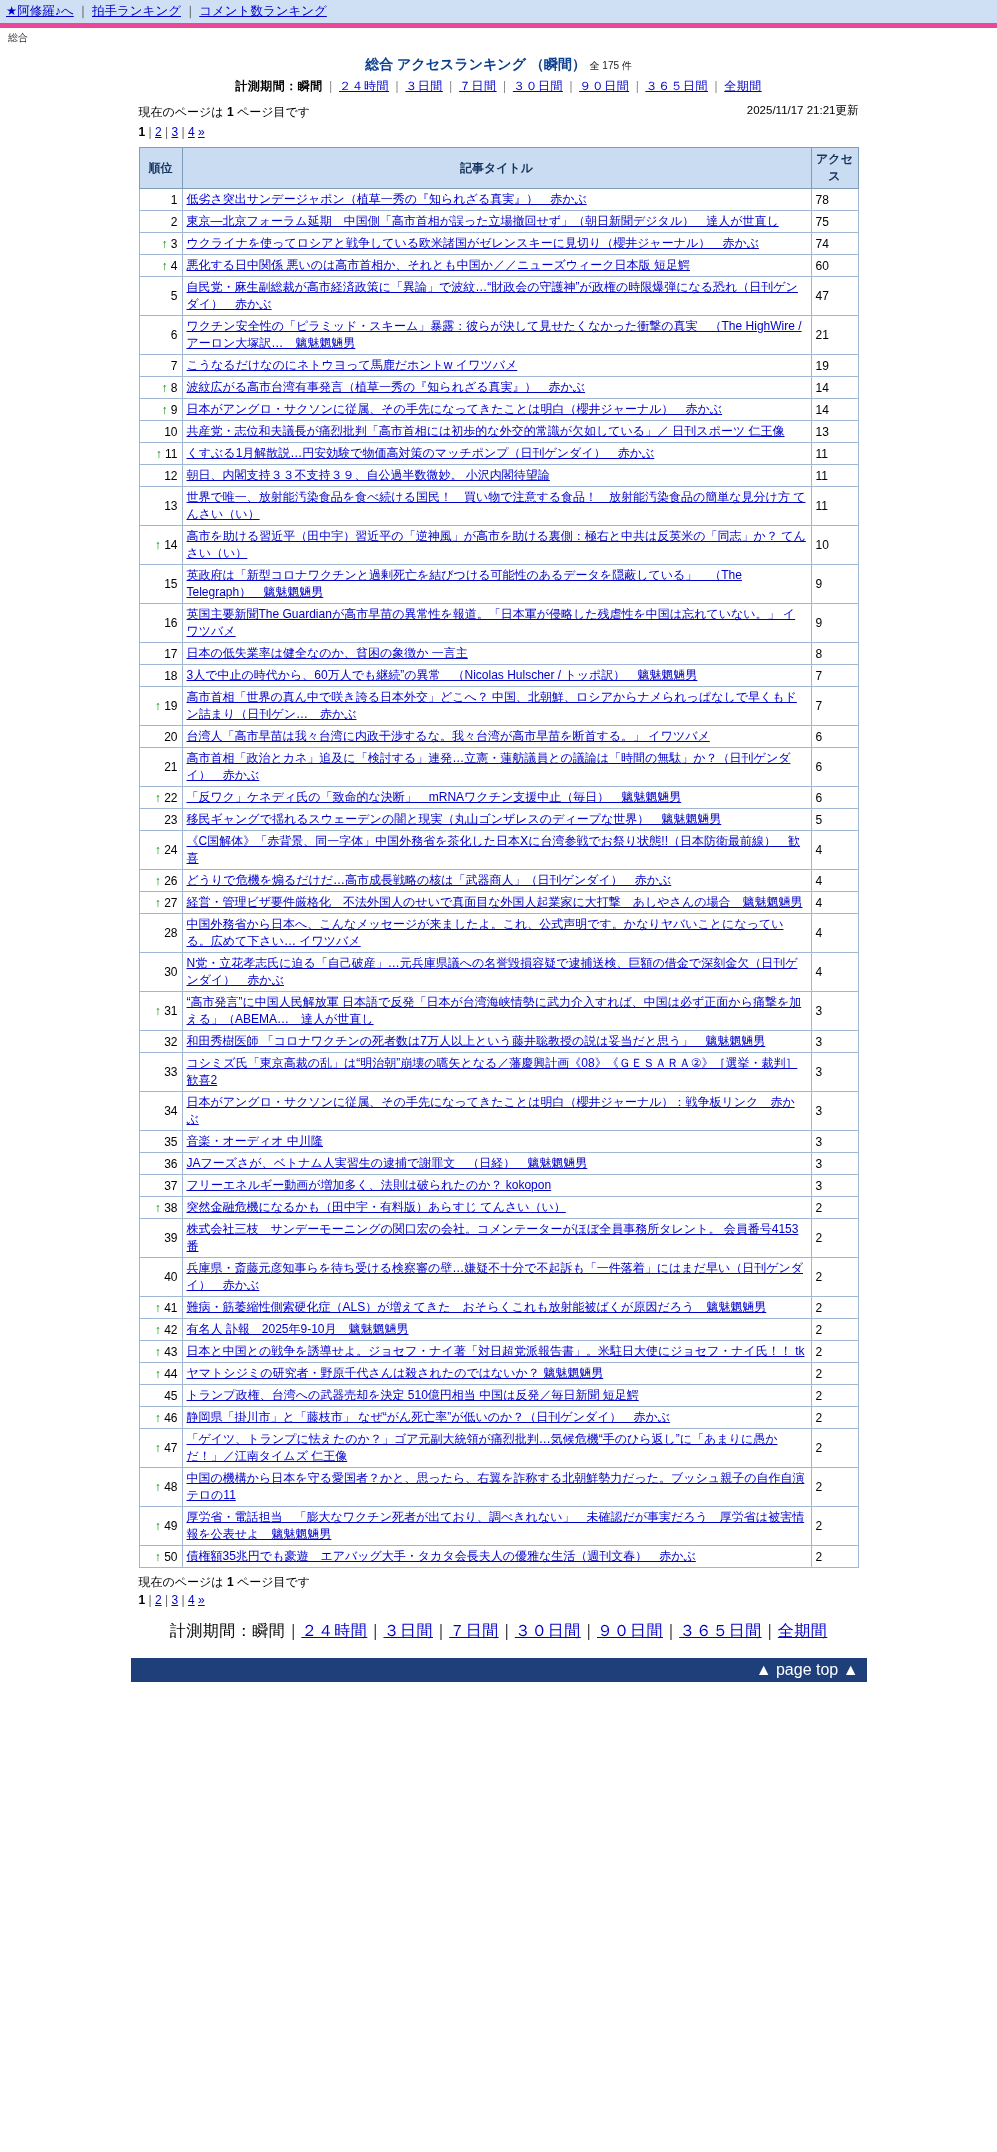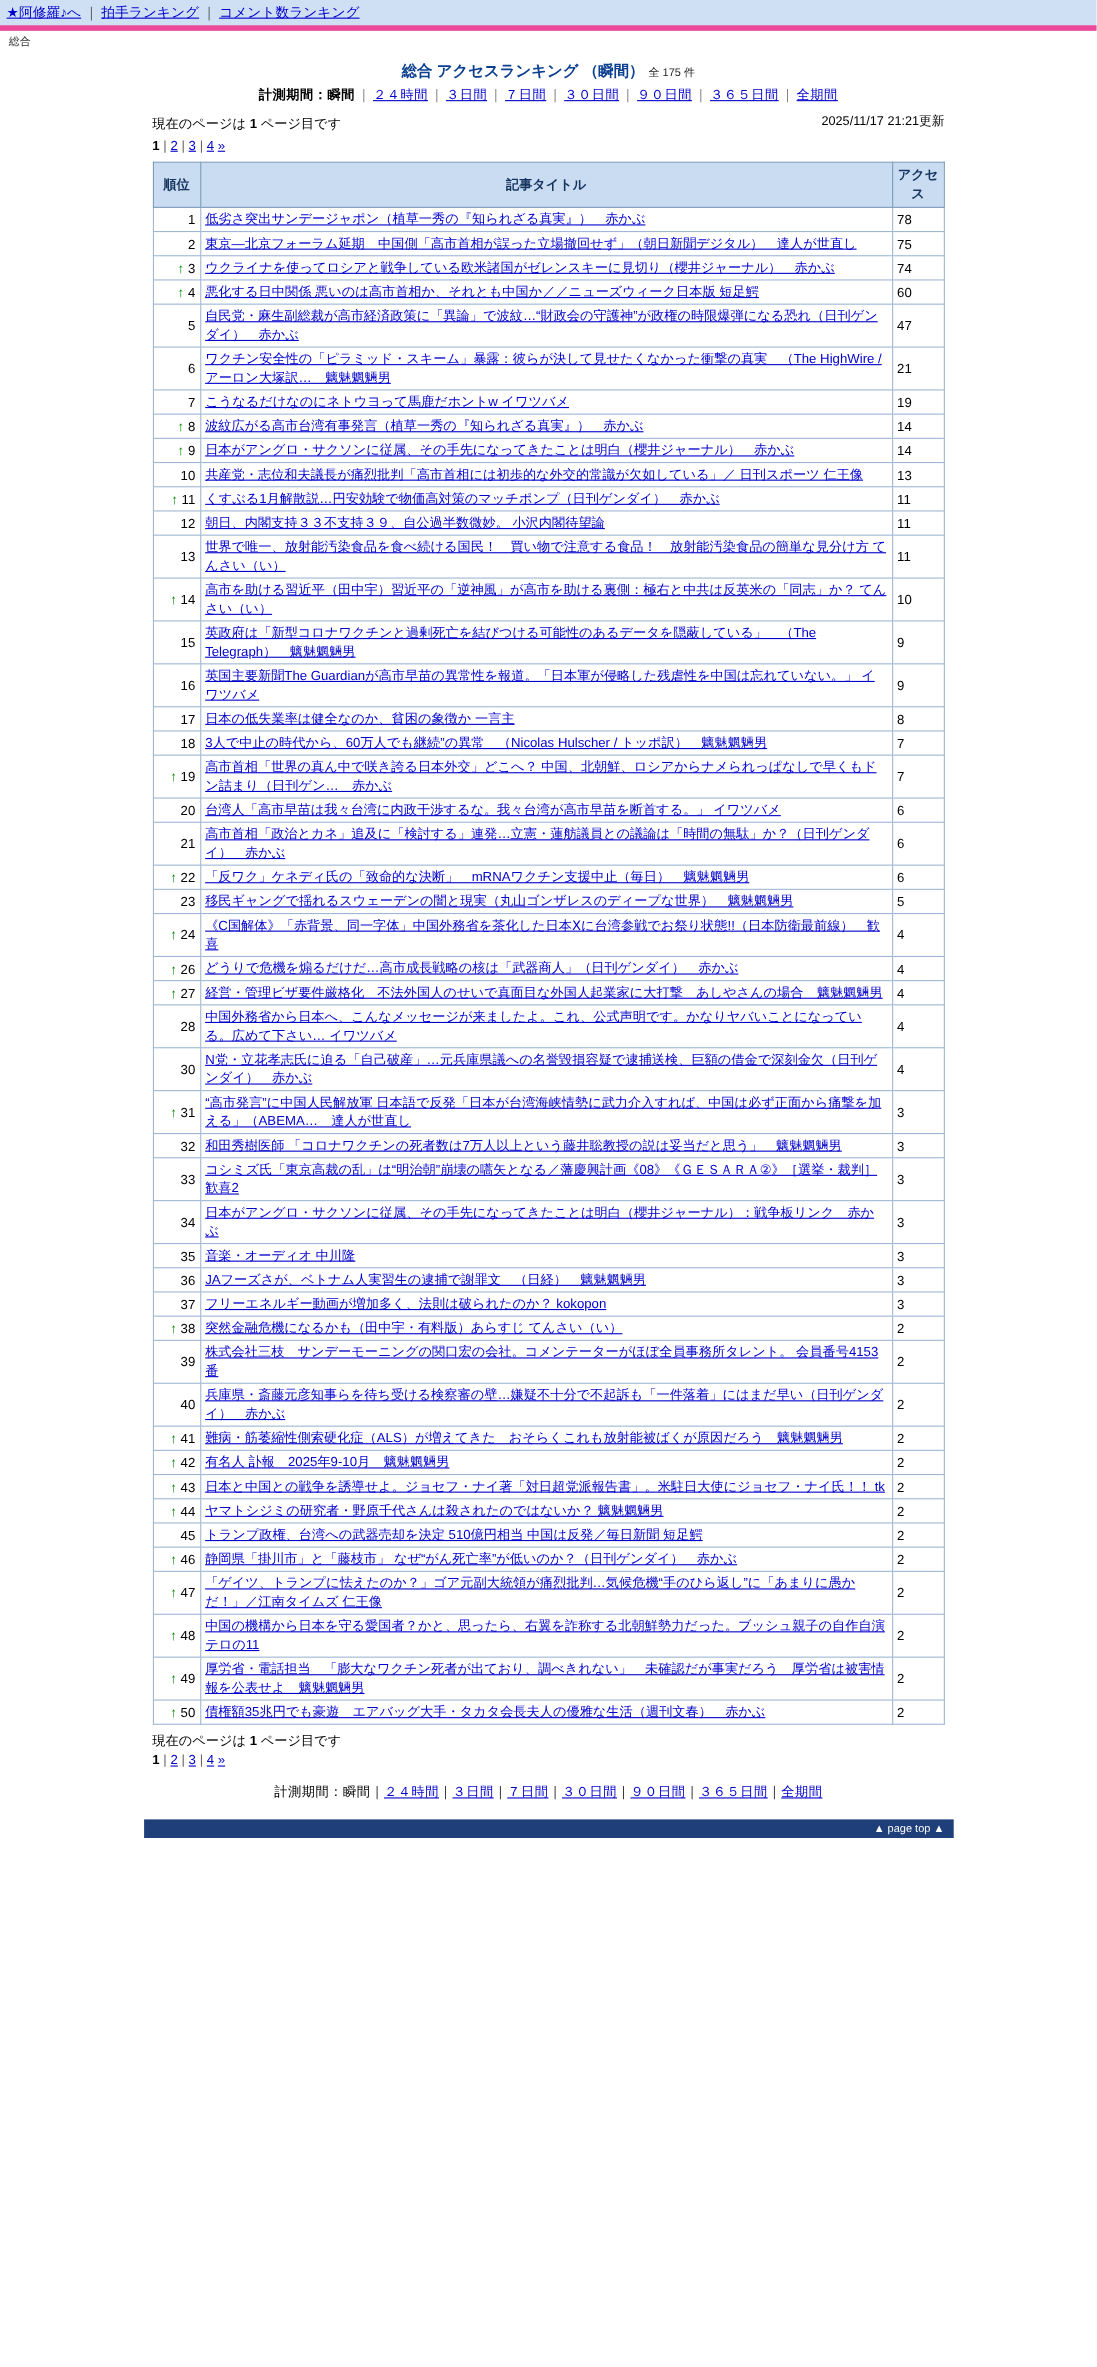--- a/index.html
+++ b/index.html
@@ -28,22 +28,22 @@
   table.rank{border-collapse:collapse;width:720px;margin-top:6px;table-layout:fixed;}
   table.rank th{background:#c9dcf2;border:1px solid #7f9db9;font-size:12px;padding:3px 2px;color:#16355e;font-weight:bold;}
   table.rank td{border:1px solid #9fb7d4;padding:2px 4px;font-size:12px;vertical-align:middle;}
   td.rk{width:38px;text-align:right;padding-right:5px;white-space:nowrap;}
   td.ac{width:42px;text-align:left;padding-right:6px;}
   th.c-rank{width:38px;}
   th.c-acc{width:42px;}
   .up{color:#008800;font-weight:bold;}
   .ttl a{color:#0000cc;}
   .bottom-pg{margin-top:6px;font-size:12px;}
-  .footer-period{text-align:center;margin-top:14px;font-size:12px;letter-spacing:.5px;}
-  .pagetop{width:720px;margin:16px auto 0;background:#1e3f7a;color:#fff;text-align:right;padding:3px 8px;font-size:10px;}
+  .footer-period{text-align:center;margin-top:14px;font-size:16px;letter-spacing:.5px;}
+  .pagetop{width:720px;margin:16px auto 0;background:#1e3f7a;color:#fff;text-align:right;padding:3px 8px;font-size:16px;}
   .pagetop a{color:#fff;text-decoration:none;}
 </style>
 </head>
 <body>
 
 <div class="topbar">
   <a href="#">★阿修羅♪へ</a><span class="sep">｜</span><a href="#">拍手ランキング</a><span class="sep">｜</span><a href="#">コメント数ランキング</a>
 </div>
 
 <div class="crumb">総合</div>

